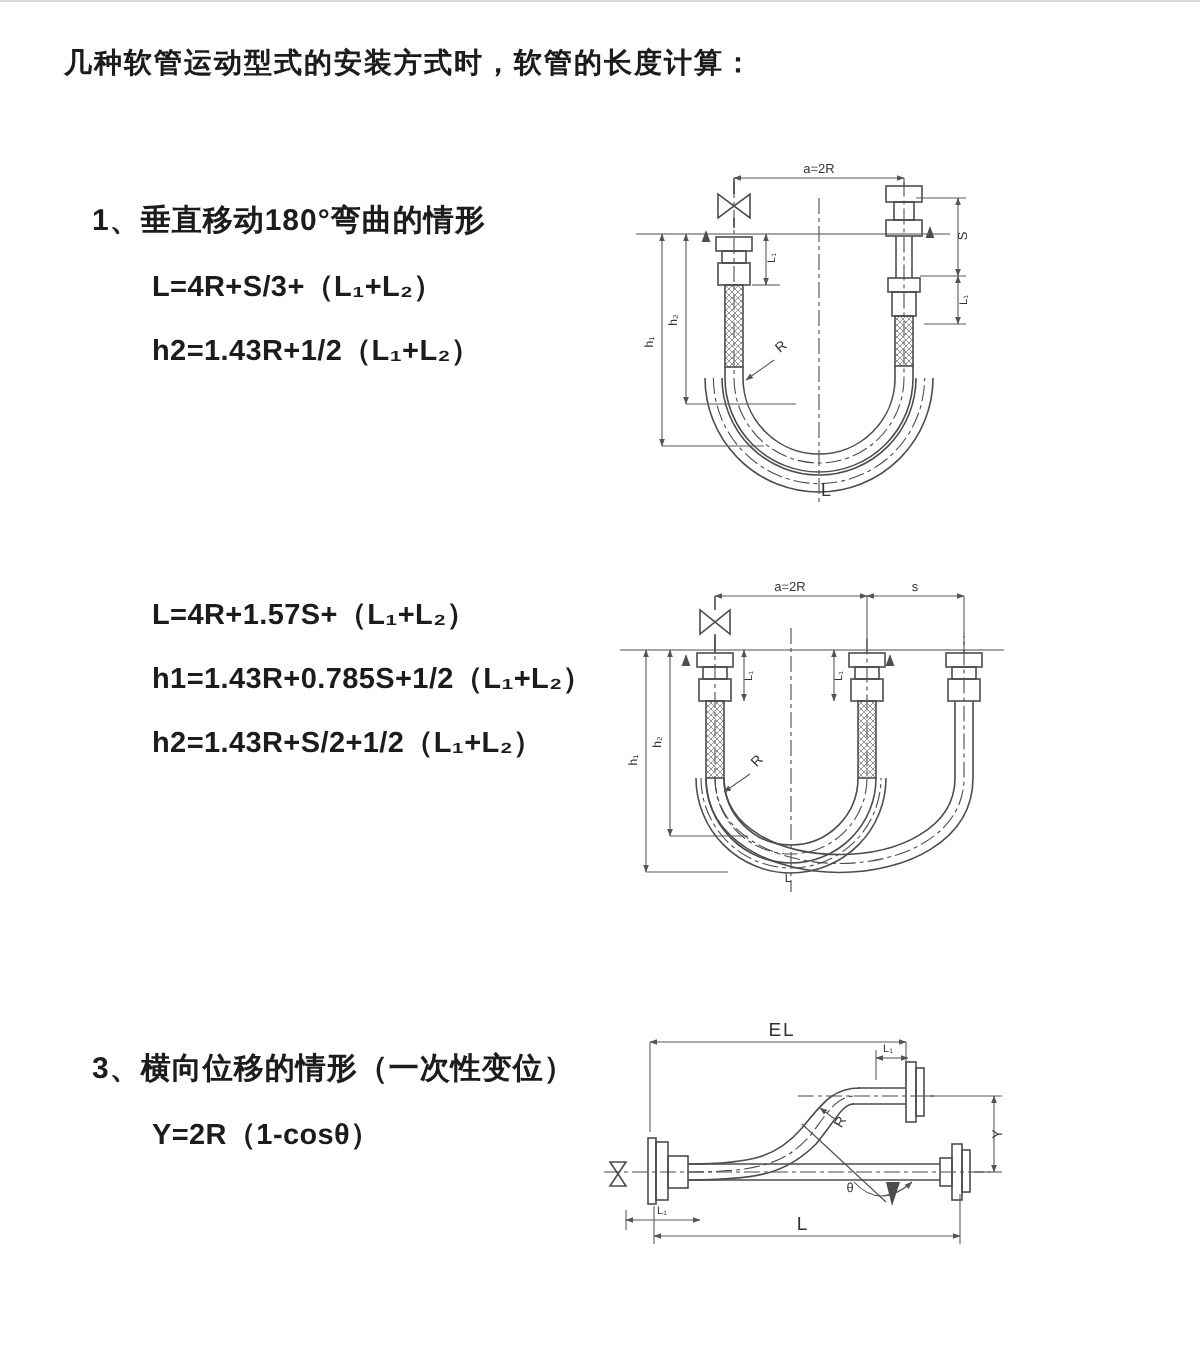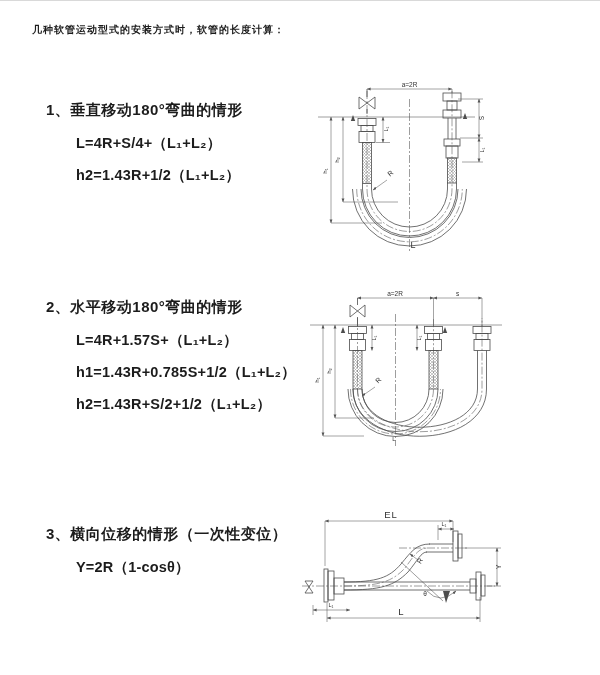--- a/index.html
+++ b/index.html
@@ -1,42 +1,41 @@
 <!DOCTYPE html>
 <html><head>
 <meta charset="utf-8">
 <style>
   html,body{margin:0;padding:0;}
   body{background:#fff;font-family:"Liberation Sans","DejaVu Sans",sans-serif;}
   .page{position:relative;width:600px;height:675px;background:#ffffff;overflow:hidden;
         border-top:1px solid #d9d9d9;border-bottom:1px solid #d9d9d9;color:#1c1c1c;}
-  .title{position:absolute;left:32px;top:22px;font-size:10px;font-weight:bold;letter-spacing:1px;}
+  .title{position:absolute;left:32px;top:22px;font-size:14px;font-weight:bold;letter-spacing:1px;}
   .sec{position:absolute;left:46px;width:300px;}
   .sec1{top:100px;} .sec2{top:297px;} .sec3{top:524px;}
   .heading{font-size:15px;font-weight:bold;margin:0 0 14px 0;letter-spacing:0.5px;white-space:nowrap;}
   .formula{font-size:14.5px;font-weight:bold;margin:0 0 13px 30px;letter-spacing:0.2px;white-space:nowrap;}
   svg.diag{position:absolute;}
   .d1{left:312px;top:70px;} .d2{left:306px;top:283px;} .d3{left:297px;top:497px;}
   svg text{font-family:"Liberation Sans","DejaVu Sans",sans-serif;fill:#333;}
 </style>
 </head>
 <body>
 
 <div class="page">
 
   <div class="title">几种软管运动型式的安装方式时，软管的长度计算：</div>
 
   <div class="sec sec1">
     <div class="heading">1、垂直移动180°弯曲的情形</div>
-    <div class="formula">L=4R+S/4+（L₁+L₂）</div>
+    <div class="formula">L=4R+S/3+（L₁+L₂）</div>
     <div class="formula">h2=1.43R+1/2（L₁+L₂）</div>
   </div>
 
   <div class="sec sec2">
-    <div class="heading">2、水平移动180°弯曲的情形</div>
     <div class="formula">L=4R+1.57S+（L₁+L₂）</div>
     <div class="formula">h1=1.43R+0.785S+1/2（L₁+L₂）</div>
     <div class="formula">h2=1.43R+S/2+1/2（L₁+L₂）</div>
   </div>
 
   <div class="sec sec3">
     <div class="heading">3、横向位移的情形（一次性变位）</div>
     <div class="formula">Y=2R（1-cosθ）</div>
   </div>
 

